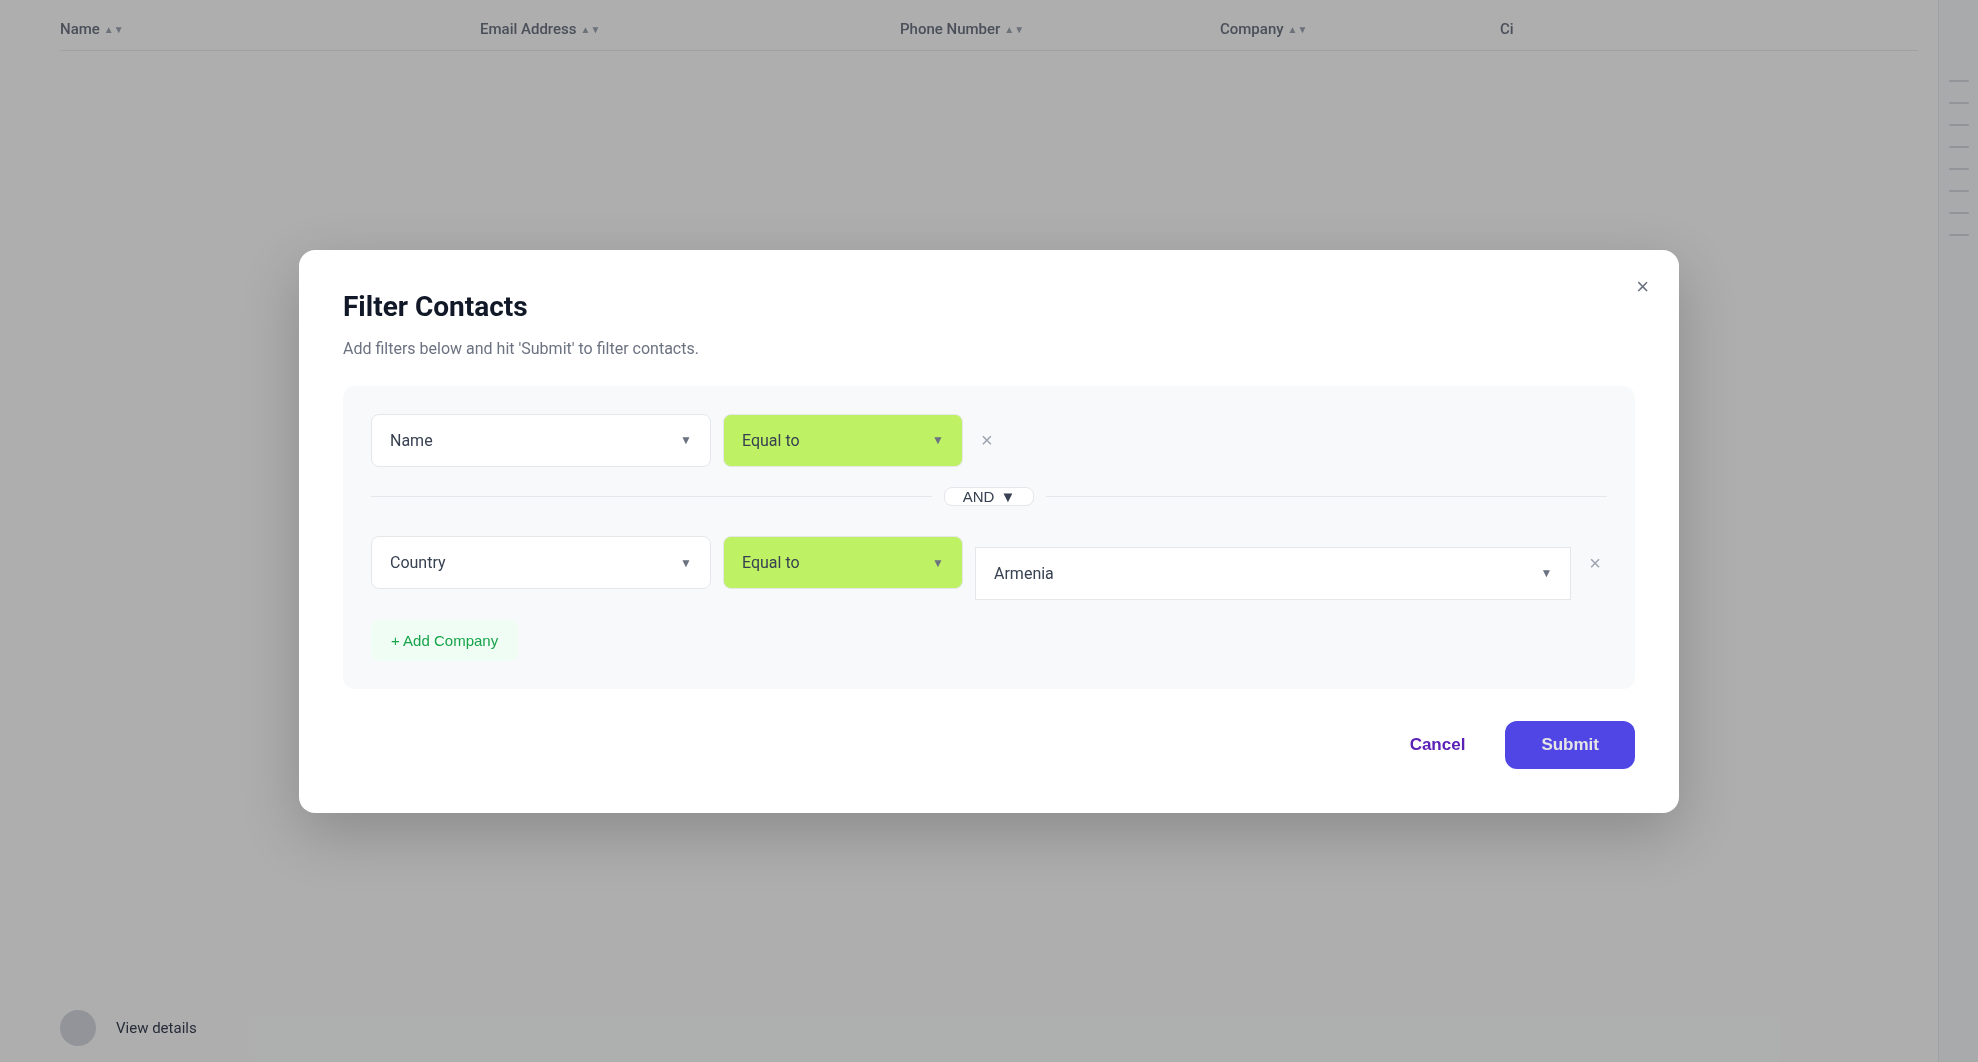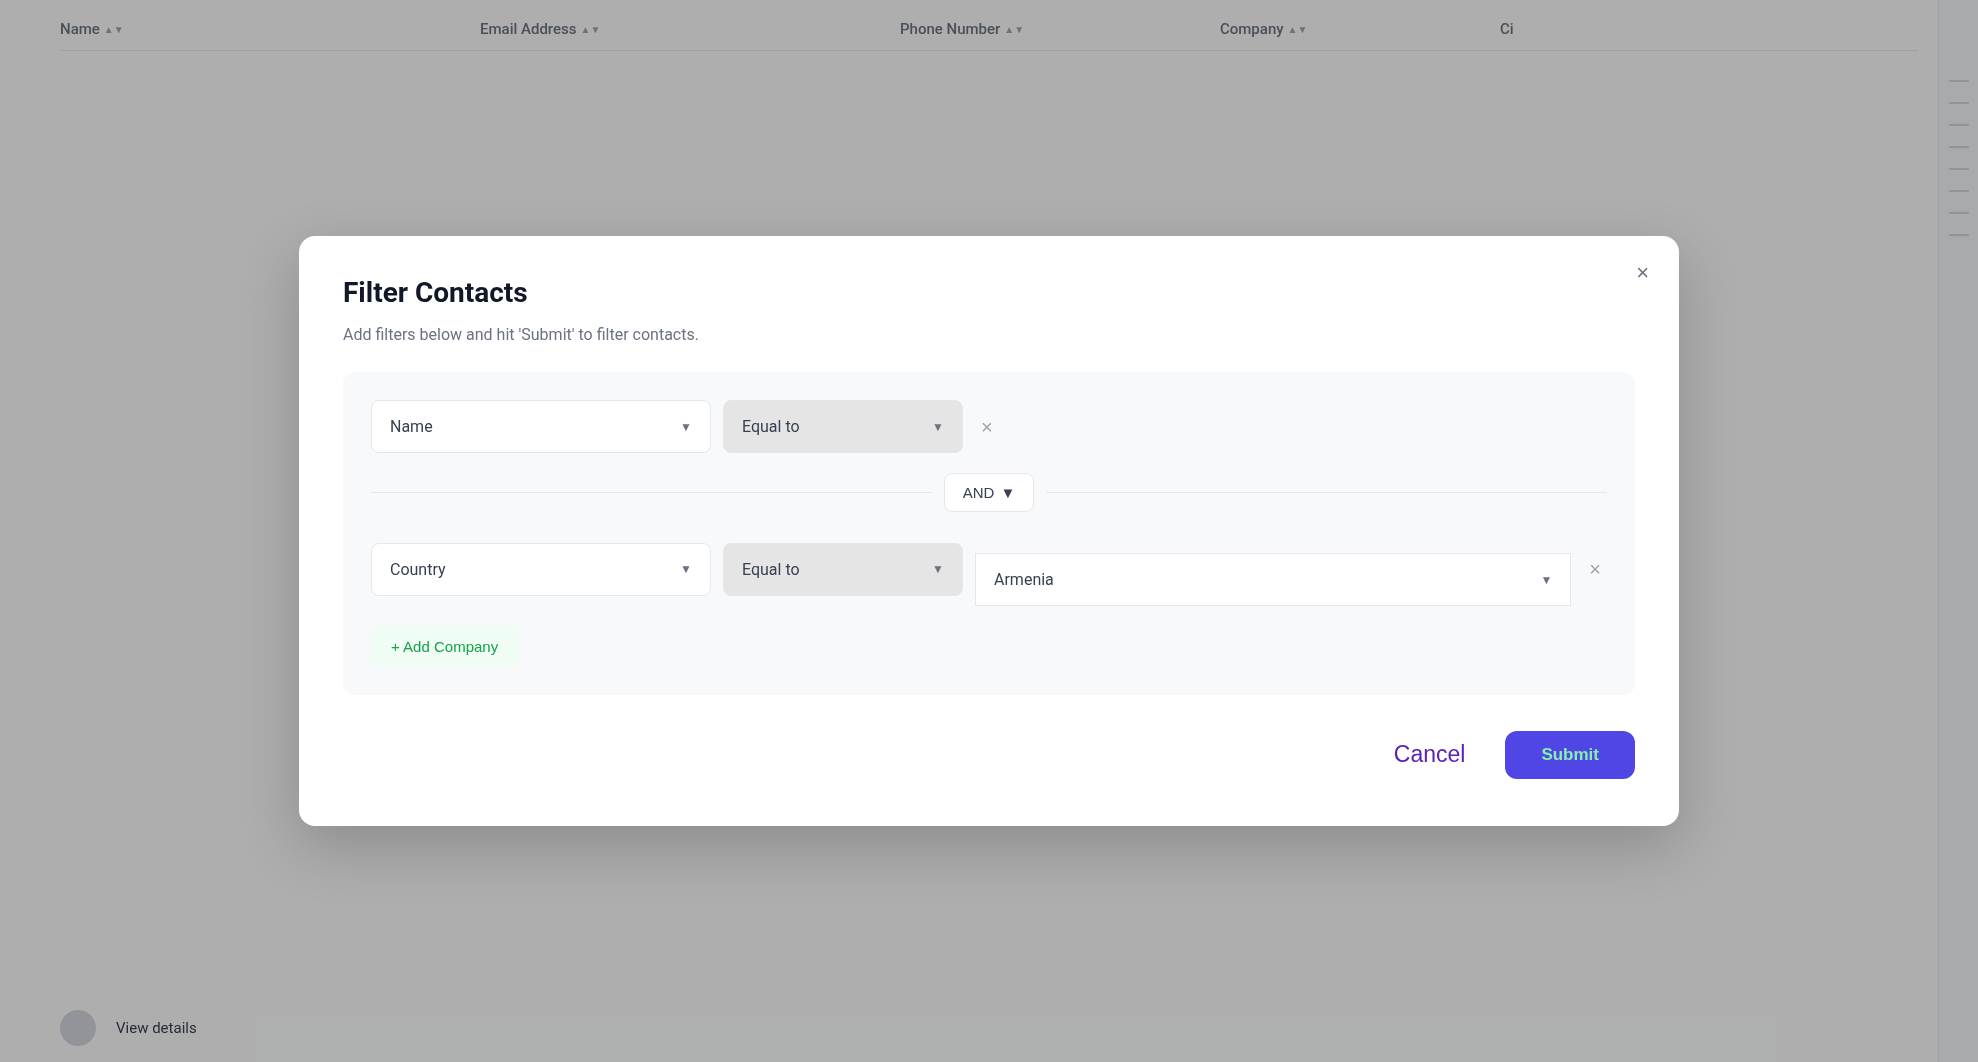--- a/index.html
+++ b/index.html
@@ -150,21 +150,21 @@
       width: 340px;
       cursor: pointer;
       font-size: 16px;
       color: #374151;
     }
 
     .filter-operator-select {
       display: flex;
       align-items: center;
       justify-content: space-between;
-      background: #e5e5e5;
+      background: #bef264;
       border: 1px solid #e5e7eb;
       border-radius: 8px;
       padding: 16px 18px;
       width: 240px;
       cursor: pointer;
       font-size: 16px;
       color: #374151;
     }
 
     .filter-value-input {
@@ -223,21 +223,21 @@
       background: #e5e7eb;
     }
 
     .and-button {
       display: flex;
       align-items: center;
       gap: 6px;
       background: #ffffff;
       border: 1px solid #e5e7eb;
       border-radius: 8px;
-      padding: 10px 18px;
+      padding: 0 18px;
       font-size: 15px;
       color: #374151;
       cursor: pointer;
       font-weight: 500;
       margin: 0 12px;
     }
 
     
     .add-filter-btn {
       display: flex;
@@ -258,34 +258,34 @@
     .modal-footer {
       display: flex;
       justify-content: flex-end;
       align-items: center;
       gap: 16px;
     }
 
     .cancel-btn {
       background: none;
       border: none;
-      font-size: 23px;
+      font-size: 17px;
       color: #5b21b6;
       cursor: pointer;
-      font-weight: 400;
+      font-weight: 700;
       padding: 14px 24px;
     }
 
     .submit-btn {
       background: #4f46e5;
       border: none;
       border-radius: 12px;
       padding: 14px 36px;
       font-size: 17px;
-      color: #86efac;
+      color: #e5e5e5;
       cursor: pointer;
       font-weight: 600;
     }
 
     
     .bottom-peek {
       position: absolute;
       bottom: 0;
       left: 60px;
       display: flex;

